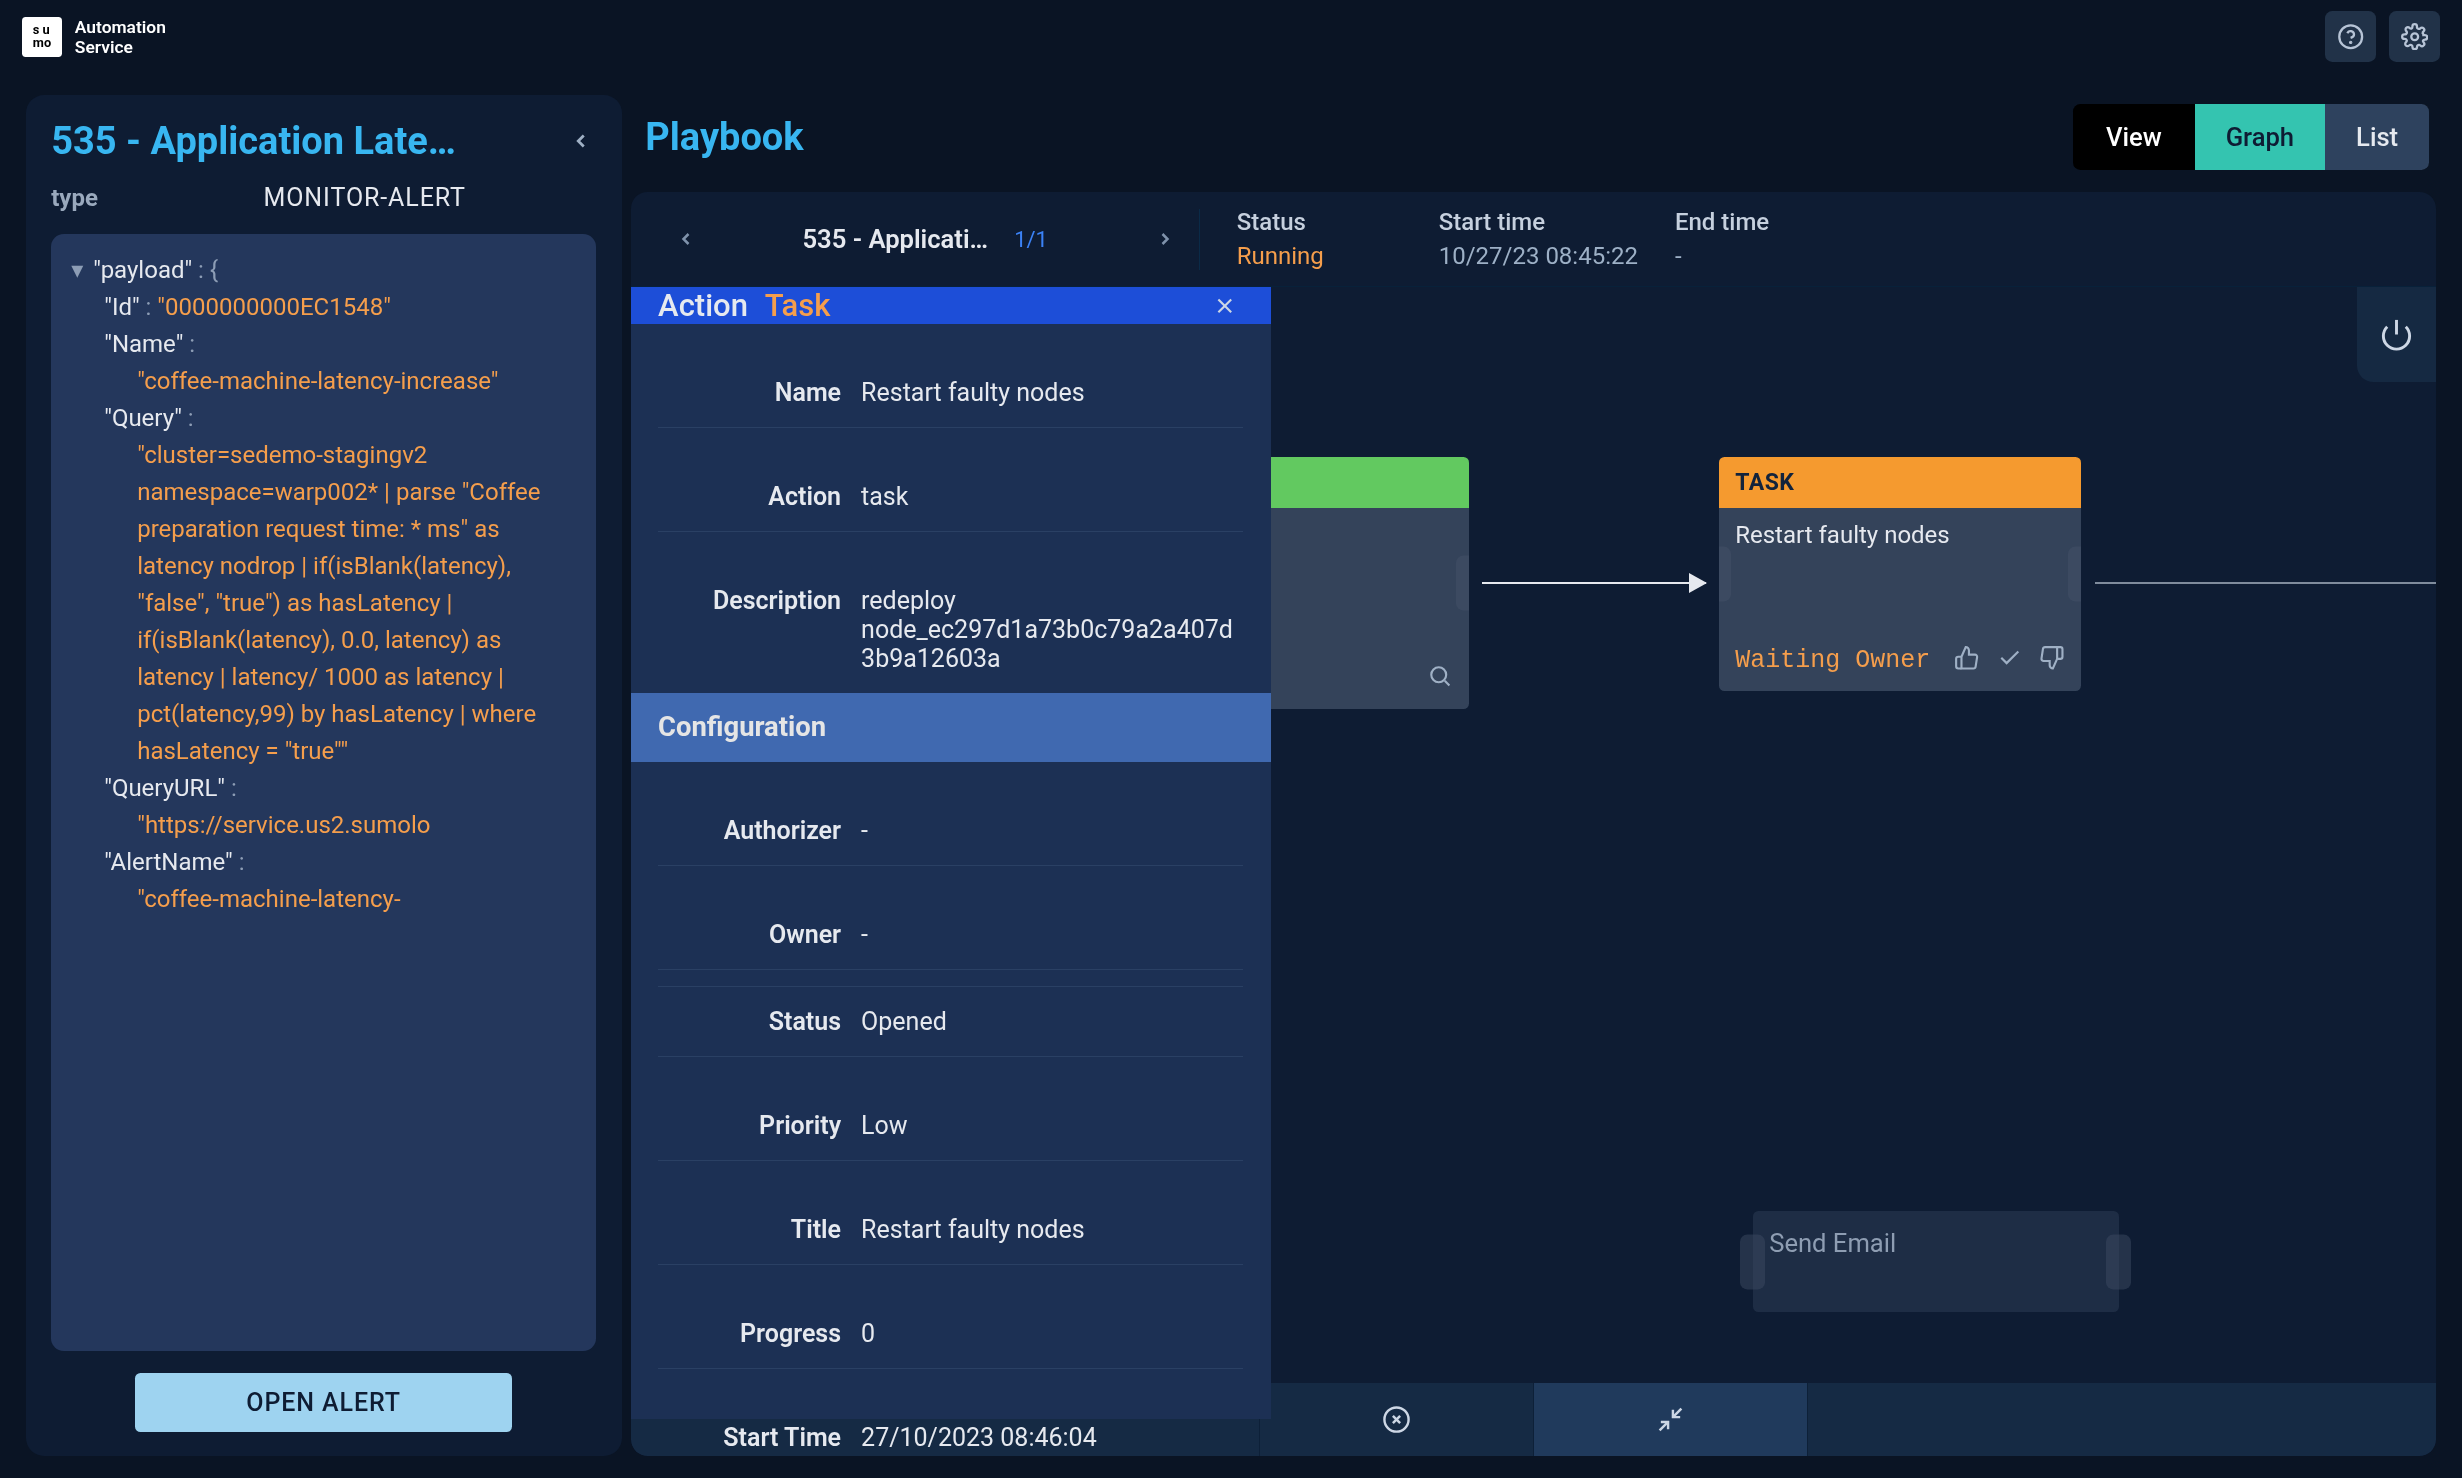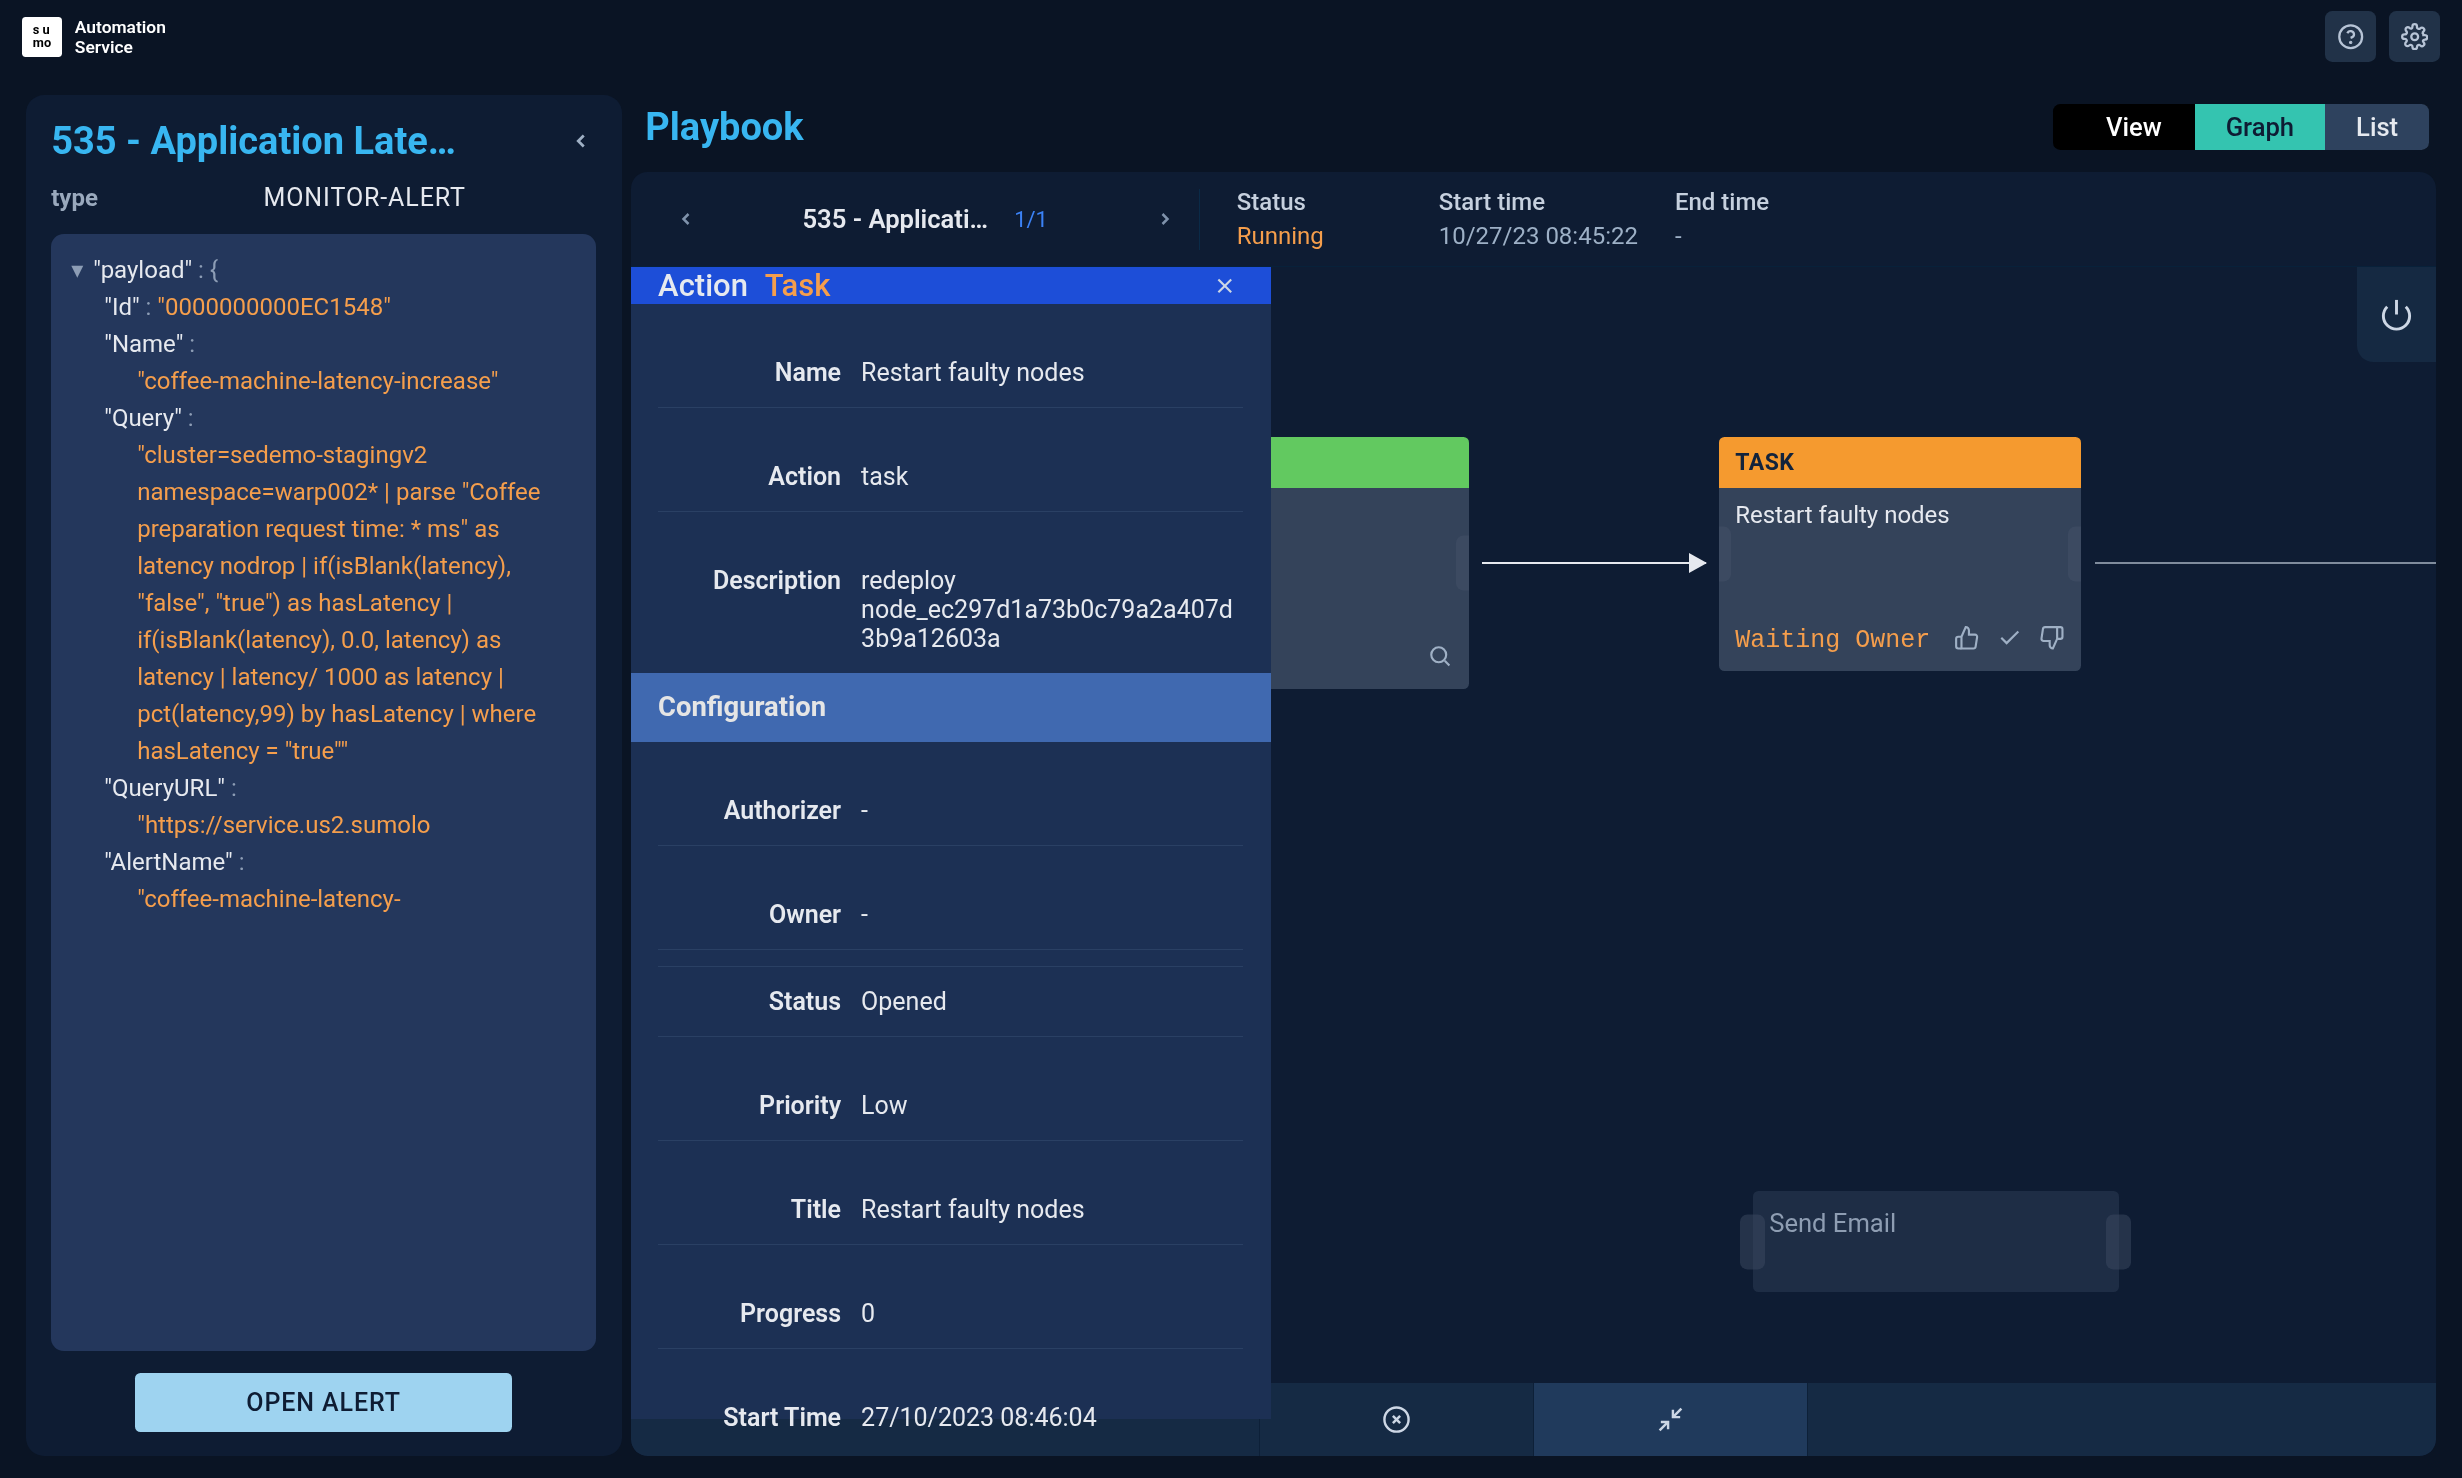--- a/index.html
+++ b/index.html
@@ -28,21 +28,21 @@
   .payload-box .s { color: #f59e4c; }
   .payload-box .indent1 { padding-left: 33px; }
   .payload-box .indent2 { padding-left: 33px; }
   .payload-box .tree-caret { display:inline-block; width:22px; color:#8d9db5; }
   .open-alert-btn { width: 377px; height: 59px; background: #9ed3f0; color: #0e1c33; font-size: 25px; font-weight: 500; letter-spacing: 0.9px; border: none; border-radius: 5.5px; align-self: center; cursor: pointer; }
 
   
   .content { flex: 1; display: flex; flex-direction: column; min-width: 0; }
   .content-header { display: flex; align-items: center; justify-content: space-between; padding: 9.1px 7.3px 22px 14.6px; }
   .content-title { color: #38b6f1; font-size: 38px; font-weight: 700; }
-  .view-toggle { display: flex; align-items: center; background: #000; border-radius: 7.3px; overflow: hidden; height: 46px; padding-left: 20px; }
+  .view-toggle { display: flex; align-items: center; background: #000; border-radius: 7.3px; overflow: hidden; height: 66px; }
   .vt-label { color: #fff; padding: 0 33px; font-size: 25.6px; font-weight:500; }
   .vt-seg { height: 100%; display:flex; align-items:center; padding: 0 31px; font-size: 25.6px; font-weight:500; cursor:pointer; }
   .vt-seg.active { background: #34c4b0; color: #0e1c33; }
   .vt-seg.inactive { background: #2e425e; color: #e6e9ef; }
   .content-body { flex: 1; background: #0e1c33; border-radius: 16.5px; display:flex; flex-direction:column; overflow:hidden; position:relative; }
 
   
   .statusbar { height: 95px; display: flex; align-items: stretch; border-bottom: 0.9px solid #08213a; padding: 0 20px; }
   .sb-nav { width: 549px; display:flex; align-items:center; justify-content: space-between; padding: 0 16.5px; position: relative; }
   .sb-nav::after{content:"";position:absolute;right:0;top:16.5px;bottom:16.5px;width:0.9px;background:#0a2a47;}

